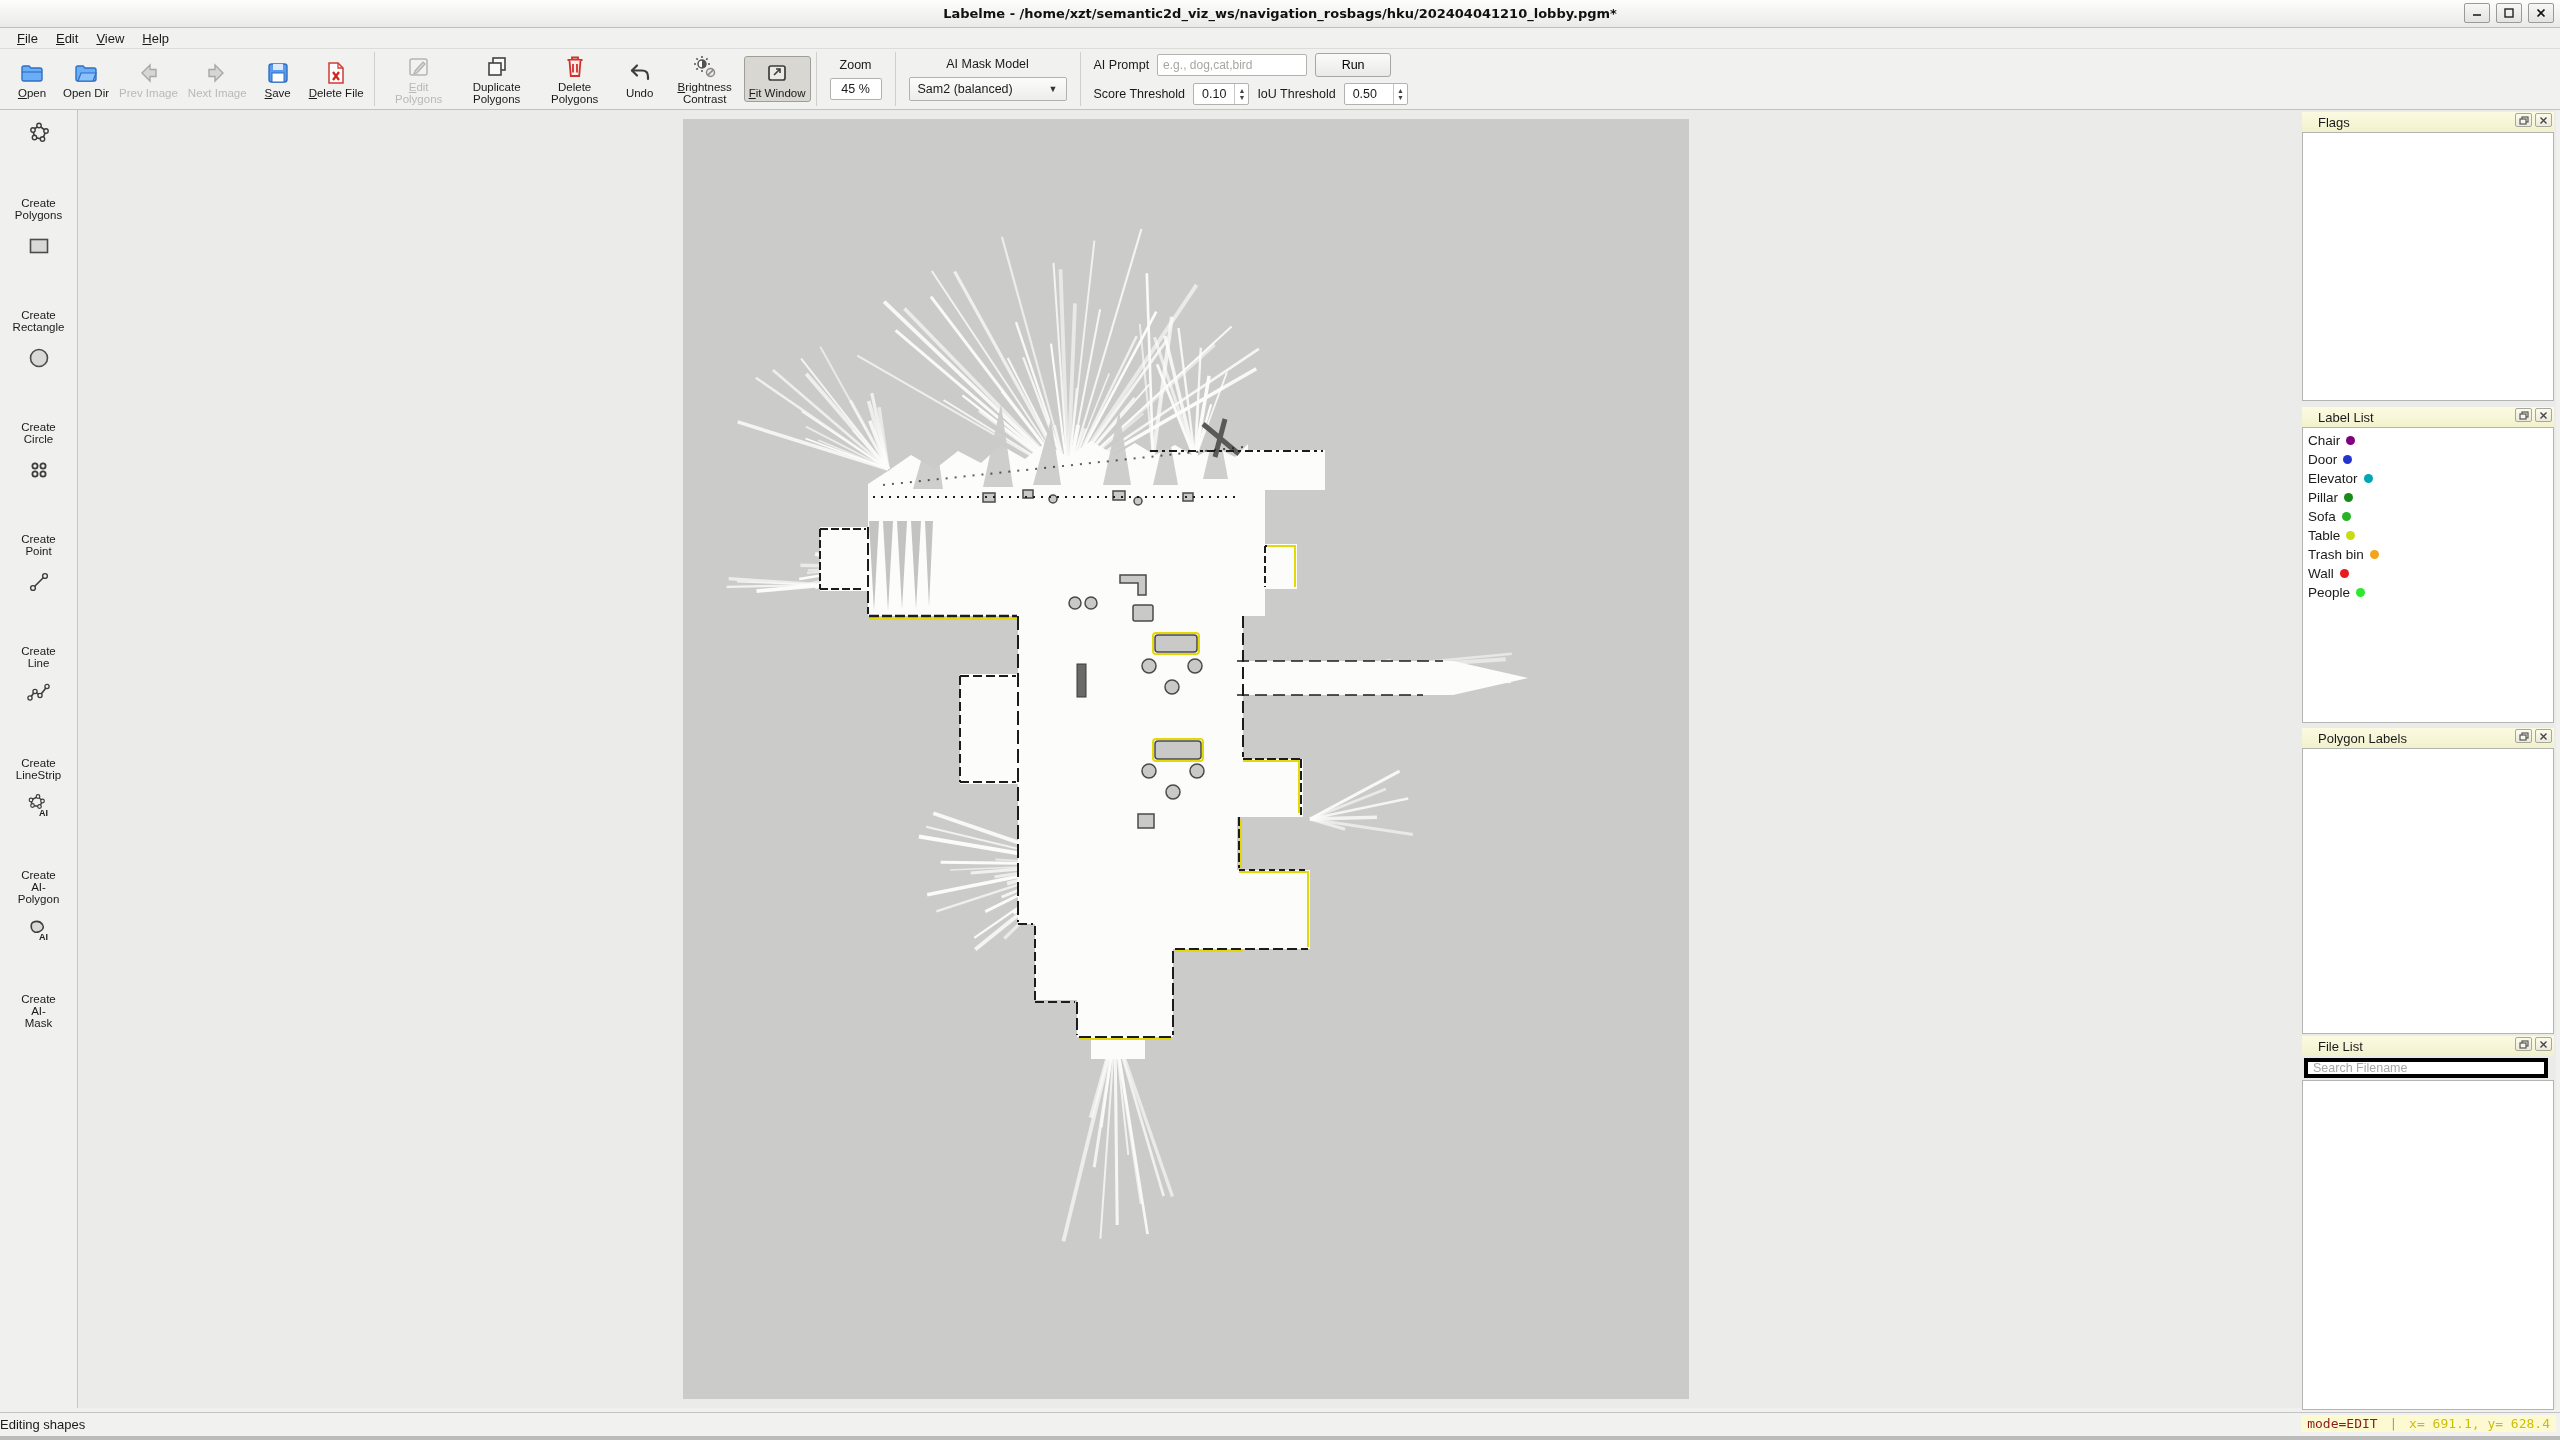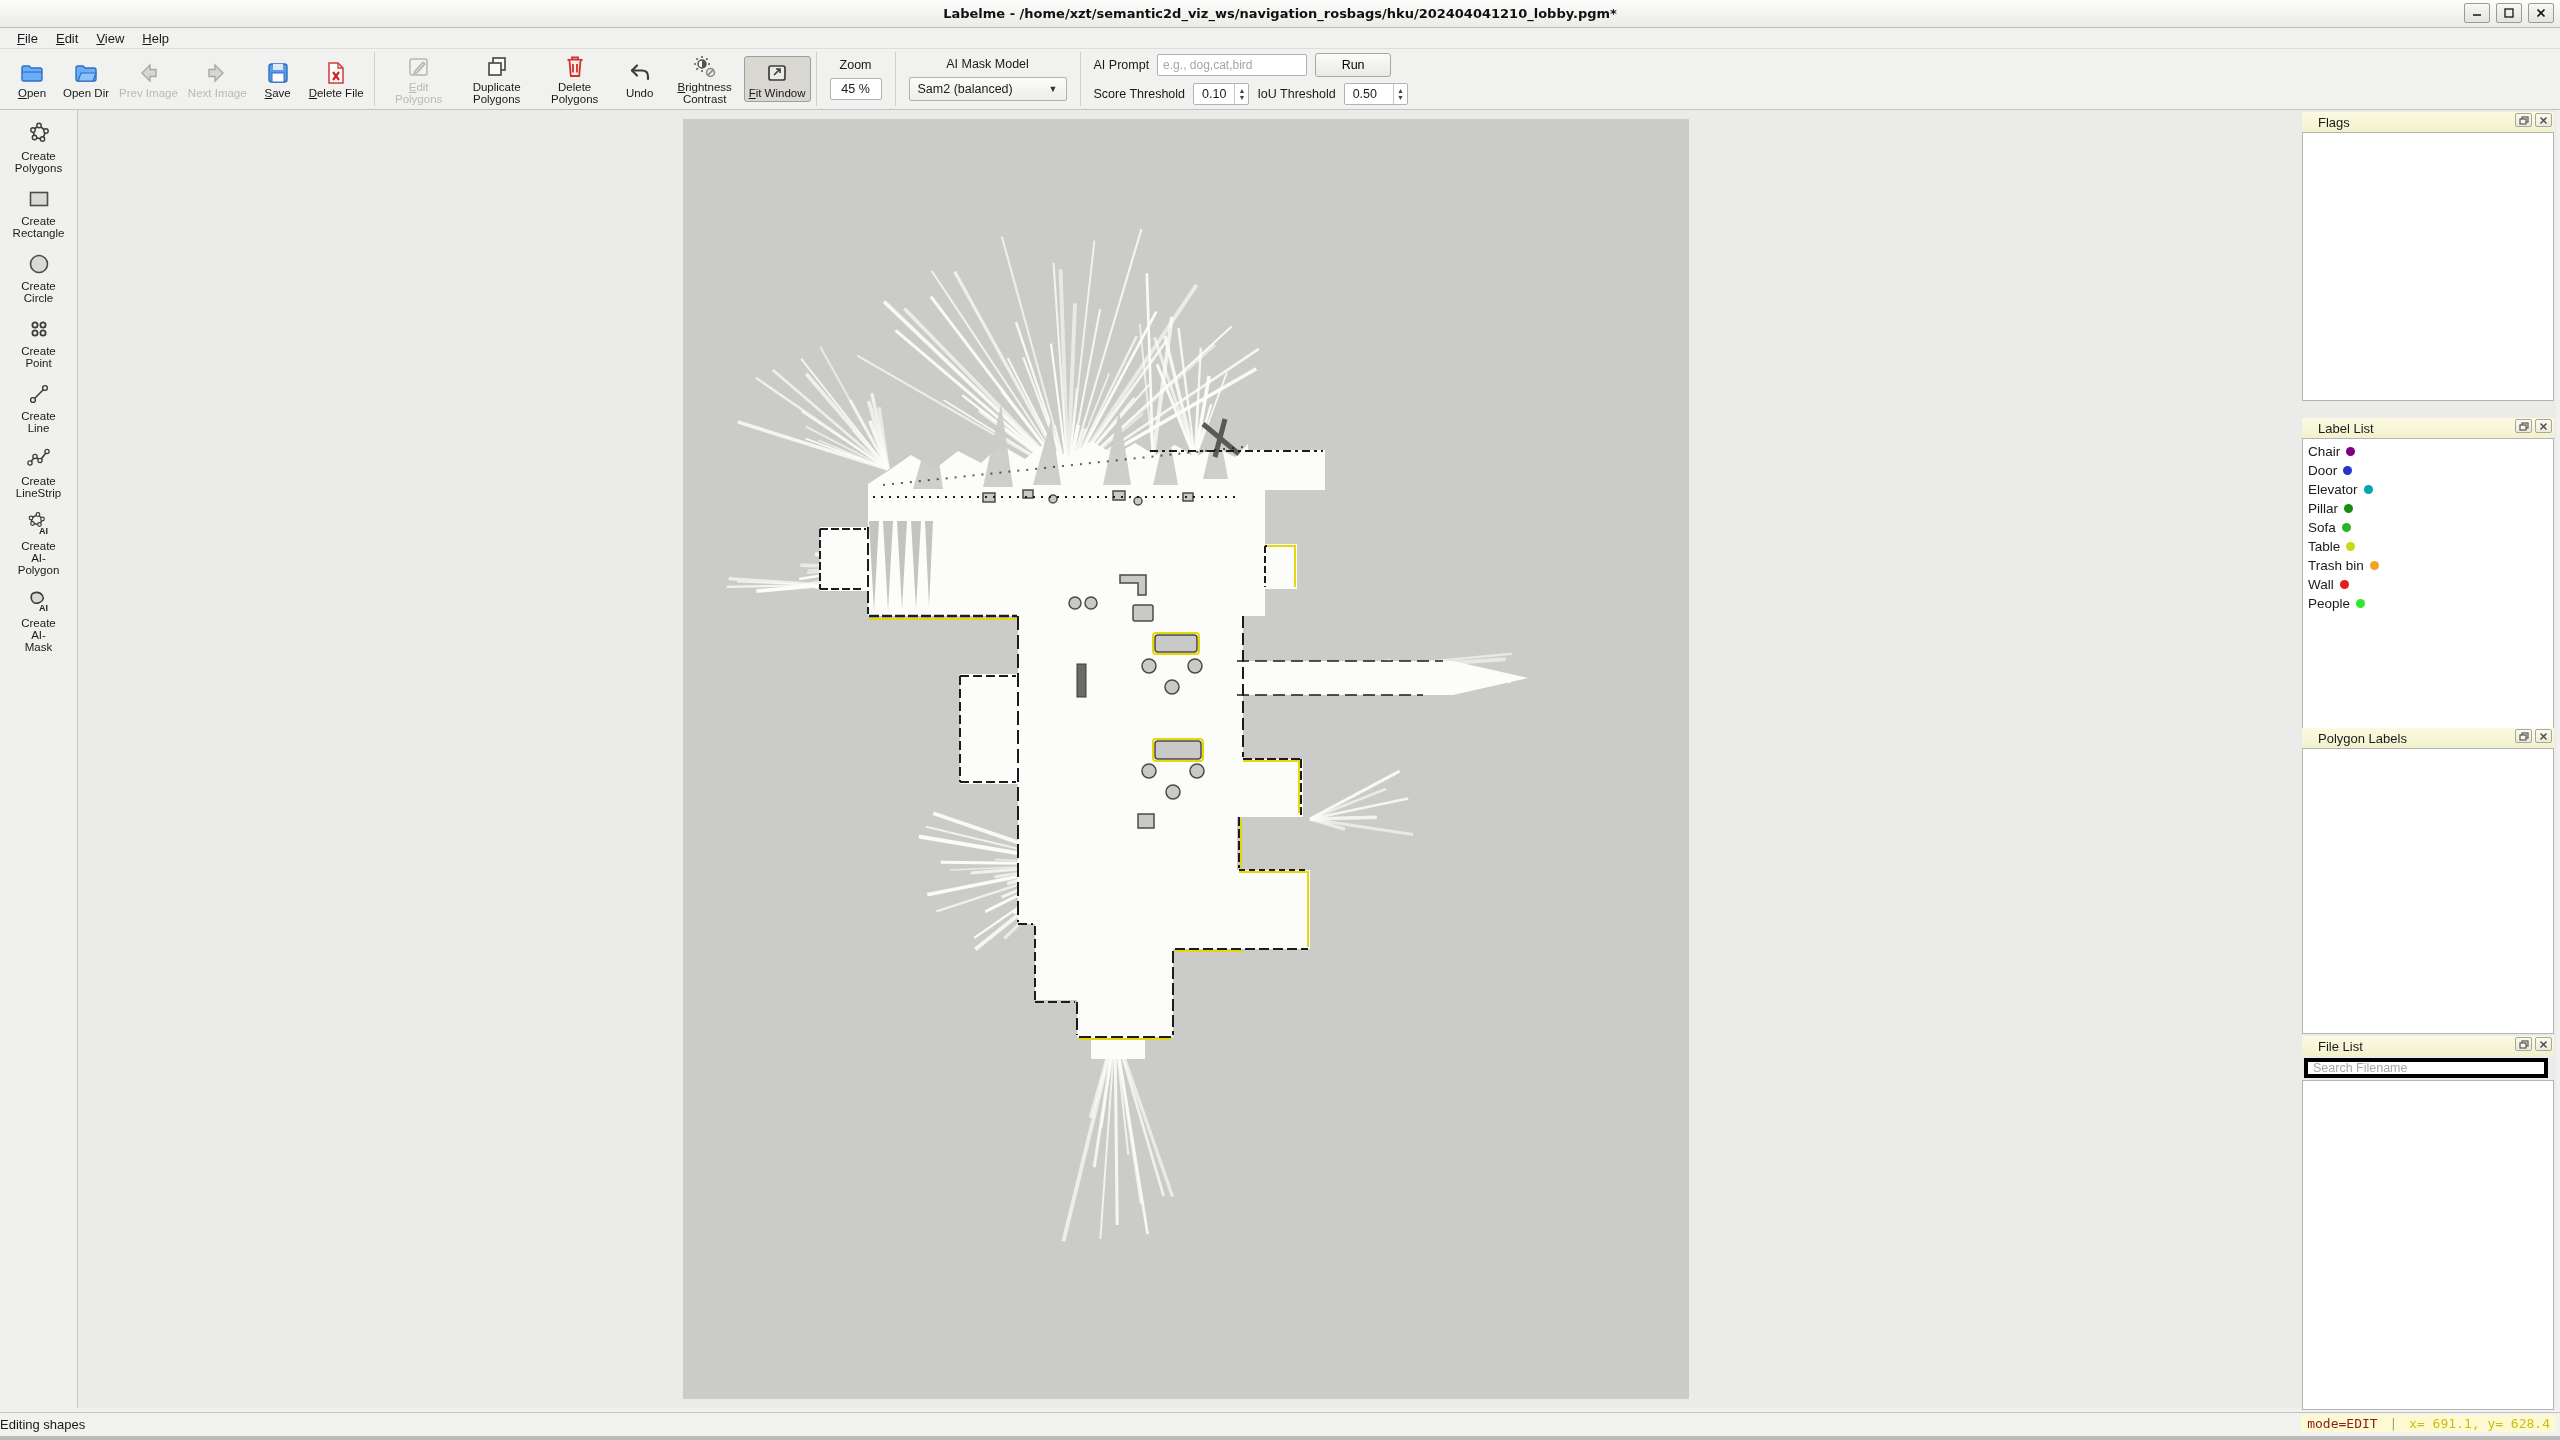--- a/index.html
+++ b/index.html
@@ -48,21 +48,21 @@
   .text-input { width:150px; height:22px; border:1px solid #b2b2b0; border-radius:2px; background:#fff;
     font-size:12px; padding:0 5px; font-family:"Liberation Sans",sans-serif; color:#222; }
   .text-input::placeholder { color:#a6a6a4; }
   .run-btn { width:76px; height:24px; border:1px solid #a6a6a4; border-radius:3px;
     background:linear-gradient(#fbfbf9,#e9e9e7); font-size:12.5px; font-family:"Liberation Sans",sans-serif; }
 
   
   .left-dock { position:absolute; left:0; top:110px; width:78px; height:1298px;
     background:#f0f0ee; border-right:1px solid #c6c6c4; padding-top:6px; }
   .tool { display:flex; flex-direction:column; align-items:center; padding:5px 20px;
-    font-size:11.5px; line-height:12px; text-align:center; margin-bottom:2px; }
+    font-size:11.5px; line-height:12px; text-align:center; margin-bottom:2px;gap:47px; }
   .tool .ticon { height:26px; margin-bottom:3px; }
 
   
   .canvas-area { position:absolute; left:78px; top:110px; width:2222px; height:1298px;
     background:#ebebe9; overflow:hidden; }
   .map-image { position:absolute; left:605px; top:9px; width:1006px; height:1280px; }
 
   
   .right-dock { position:absolute; left:2300px; top:110px; width:256px; height:1298px; background:#ebebe9; }
   .panel { position:absolute; left:2px; width:252px; }
@@ -628,21 +628,21 @@
           <span class="ph-btn">
               <svg width="9" height="9">
                 <path d="M1.5 1.5 L7.5 7.5 M7.5 1.5 L1.5 7.5" stroke="#444" stroke-width="1.4"></path>
               </svg>
             </span>
         </span>
       </div>
       <div class="panel-body" style="height:269px;"></div>
     </div>
 
-    <div class="panel" style="top:308px;">
+    <div class="panel" style="top:297px;">
       <div class="panel-header">
         <span>Label List</span>
         <span class="ph-btns">
           <span class="ph-btn">
               <svg width="10" height="9">
                 <rect x="3" y="1" width="6" height="5" fill="none" stroke="#555" stroke-width="1.2"></rect>
                 <rect x="1" y="3" width="6" height="5" fill="#f7f7ea" stroke="#555" stroke-width="1.2"></rect>
               </svg>
             </span>
           <span class="ph-btn">

